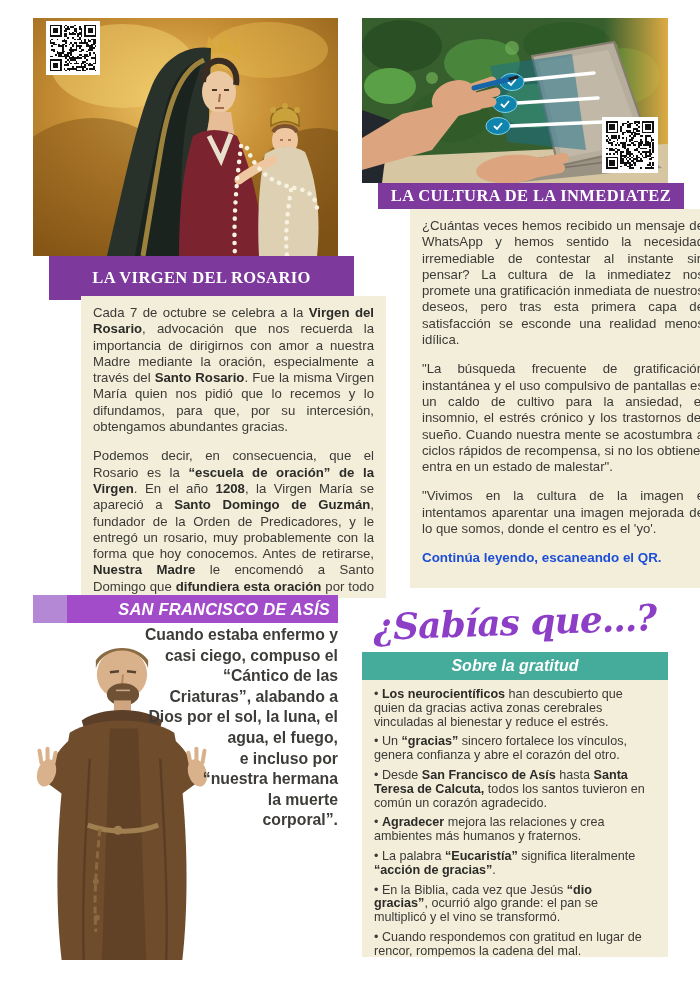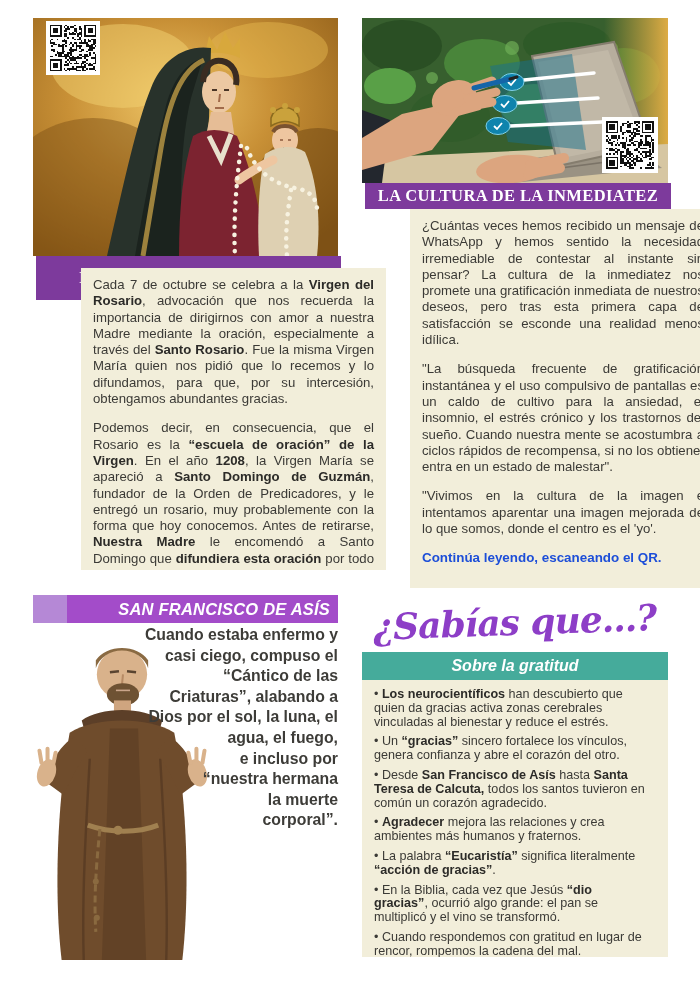--- a/index.html
+++ b/index.html
@@ -4,21 +4,21 @@
 <style>
   html,body{margin:0;padding:0;background:#ffffff;}
   .page{position:relative;width:700px;height:992px;background:#ffffff;
         font-family:"Liberation Sans",sans-serif;color:#3b3a36;overflow:hidden;}
   .col{position:absolute;top:18px;}
   .col.left{left:33px;width:305px;}
   .col.right{left:362px;width:306px;}
   .photo{position:absolute;left:0;width:100%;overflow:hidden;}
   .photo svg.art{display:block;width:100%;height:100%;}
   .qr{position:absolute;background:#fff;shape-rendering:crispEdges;box-shadow:0 0 0 2px #fff;}
-  .banner{position:absolute;left:3px;width:100%;background:#7d3a9c;color:#fff;
+  .banner{position:absolute;left:16px;width:100%;background:#7d3a9c;color:#fff;
           display:flex;align-items:center;justify-content:center;
           font-family:"Liberation Serif",serif;font-weight:bold;font-size:16.5px;letter-spacing:.4px;}
   .cream{position:absolute;left:0;width:100%;background:#f2eeda;box-sizing:border-box;overflow:hidden;}
   .bodytext{padding:9px 12px 0 12px;margin-left:48px;}
   .bodytext p{margin:0 0 13px 0;font-size:13.2px;line-height:16.3px;text-align:justify;}
   .bodytext p b{color:#2c2b28;}
   .cta{color:#1d4ed8;font-weight:bold;text-align:left !important;font-size:13.4px !important;}
   
   .sf-banner{position:absolute;left:0;width:100%;height:28px;display:flex;}
   .sf-square{width:34px;height:28px;background:#b588d6;}
@@ -338,21 +338,21 @@
           <rect x="20" y="27" width="1" height="1" fill="#111"></rect>
           <rect x="21" y="27" width="1" height="1" fill="#111"></rect>
           <rect x="27" y="27" width="1" height="1" fill="#111"></rect>
         </svg>
     </div>
 
     <header class="banner" style="top:238px;height:44px;">
       <span>LA VIRGEN DEL ROSARIO</span>
     </header>
 
-    <div class="cream bodytext" style="top:250px;height:302px;">
+    <div class="cream bodytext" style="top:278px;height:302px;">
       <p>Cada 7 de octubre se celebra a la <b>Virgen del Rosario</b>, advocación que nos recuerda la importancia de dirigirnos con amor a nuestra Madre mediante la oración, especialmente a través del <b>Santo Rosario</b>. Fue la misma Virgen María quien nos pidió que lo recemos y lo difundamos, para que, por su intercesión, obtengamos abundantes gracias.</p>
       <p>Podemos decir, en consecuencia, que el Rosario es la <b>“escuela de oración” de la Virgen</b>. En el año <b>1208</b>, la Virgen María se apareció a <b>Santo Domingo de Guzmán</b>, fundador de la Orden de Predicadores, y le entregó un rosario, muy probablemente con la forma que hoy conocemos. Antes de retirarse, <b>Nuestra Madre</b> le encomendó a Santo Domingo que <b>difundiera esta oración</b> por todo el mundo.</p>
 
     </div>
 
     <div class="sf-banner" style="top:577px;">
       <span class="sf-square"></span>
       <span class="sf-bar">
         <span>SAN FRANCISCO DE ASÍS</span>
       </span>

